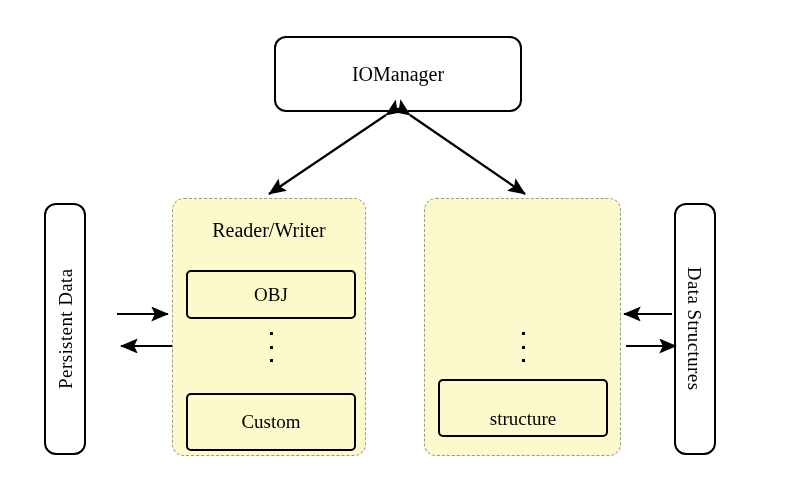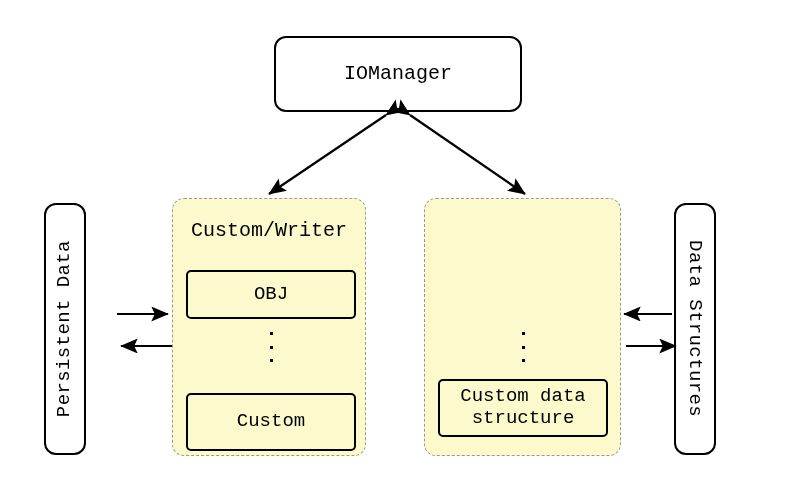--- a/index.html
+++ b/index.html
@@ -9,21 +9,20 @@
   }
   body {
     font-family: "Liberation Serif", "DejaVu Serif", serif;
   }
   #canvas {
     position: relative;
     width: 720px;
     height: 489px;
     background: #ffffff;
     overflow: hidden;
-    font-family: Liberation Mono, monospace;
   }
 
   
   .node {
     position: absolute;
     box-sizing: border-box;
     border: 2.4px solid #000000;
     border-radius: 12px;
     display: flex;
     align-items: center;
@@ -183,21 +182,21 @@
 
   <div class="node side-box" id="persistent-data">
     <span class="vtext-up">Persistent Data</span>
   </div>
 
   <div class="node side-box" id="data-structures">
     <span class="vtext-down">Data Structures</span>
   </div>
 
   <div class="group" id="group-reader-writer">
-    <div class="group-title">Custom/Writer</div>
+    <div class="group-title">Reader/Writer</div>
     <div class="inner-node" id="node-obj">
       <span>OBJ</span>
     </div>
     <div class="vdots">
       <i></i>
       <i></i>
       <i></i>
     </div>
     <div class="inner-node" id="node-custom-file-format">
       <span>
@@ -207,21 +206,21 @@
   </div>
 
   <div class="group" id="group-importer-exporter">
     <div class="vdots">
       <i></i>
       <i></i>
       <i></i>
     </div>
     <div class="inner-node" id="node-custom-data-structure">
       <span>
-        <span>Custom data</span><br>
+        <br>
         <span>structure</span>
       </span>
     </div>
   </div>
 
   <svg id="arrows" viewBox="0 0 800 489">
     <defs>
       <marker id="ah" markerWidth="9" markerHeight="9" refX="7.6" refY="3.4" orient="auto" markerUnits="strokeWidth">
         <path d="M0,0 L8,3.4 L0,6.8 L1.6,3.4 z" fill="#000000"></path>
       </marker>

